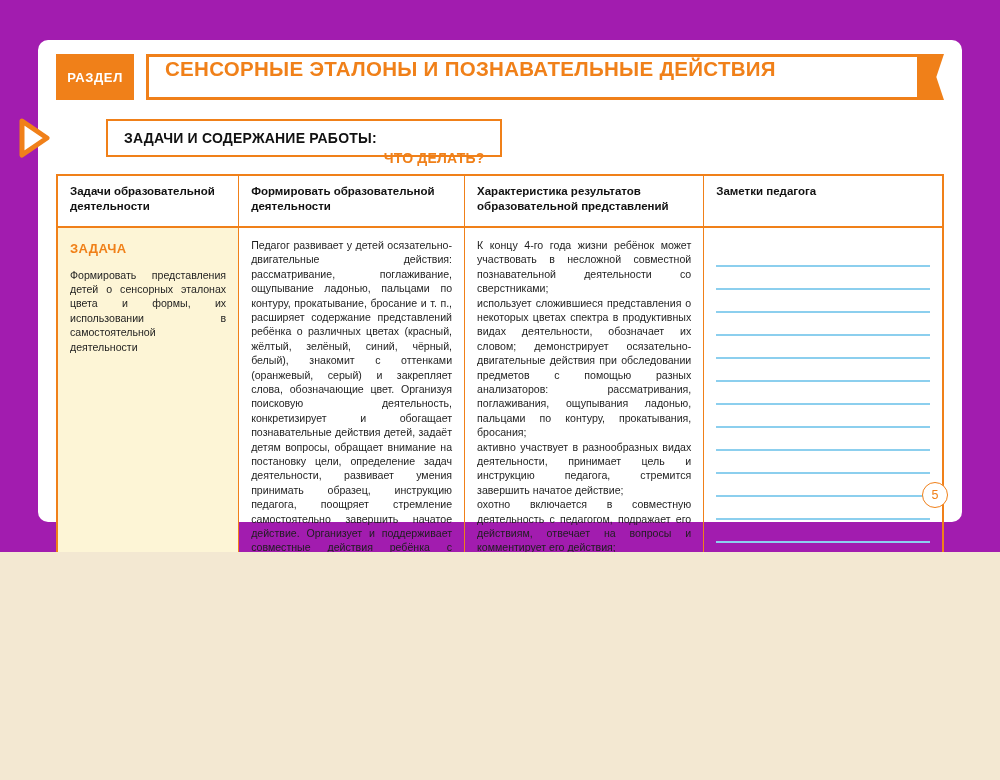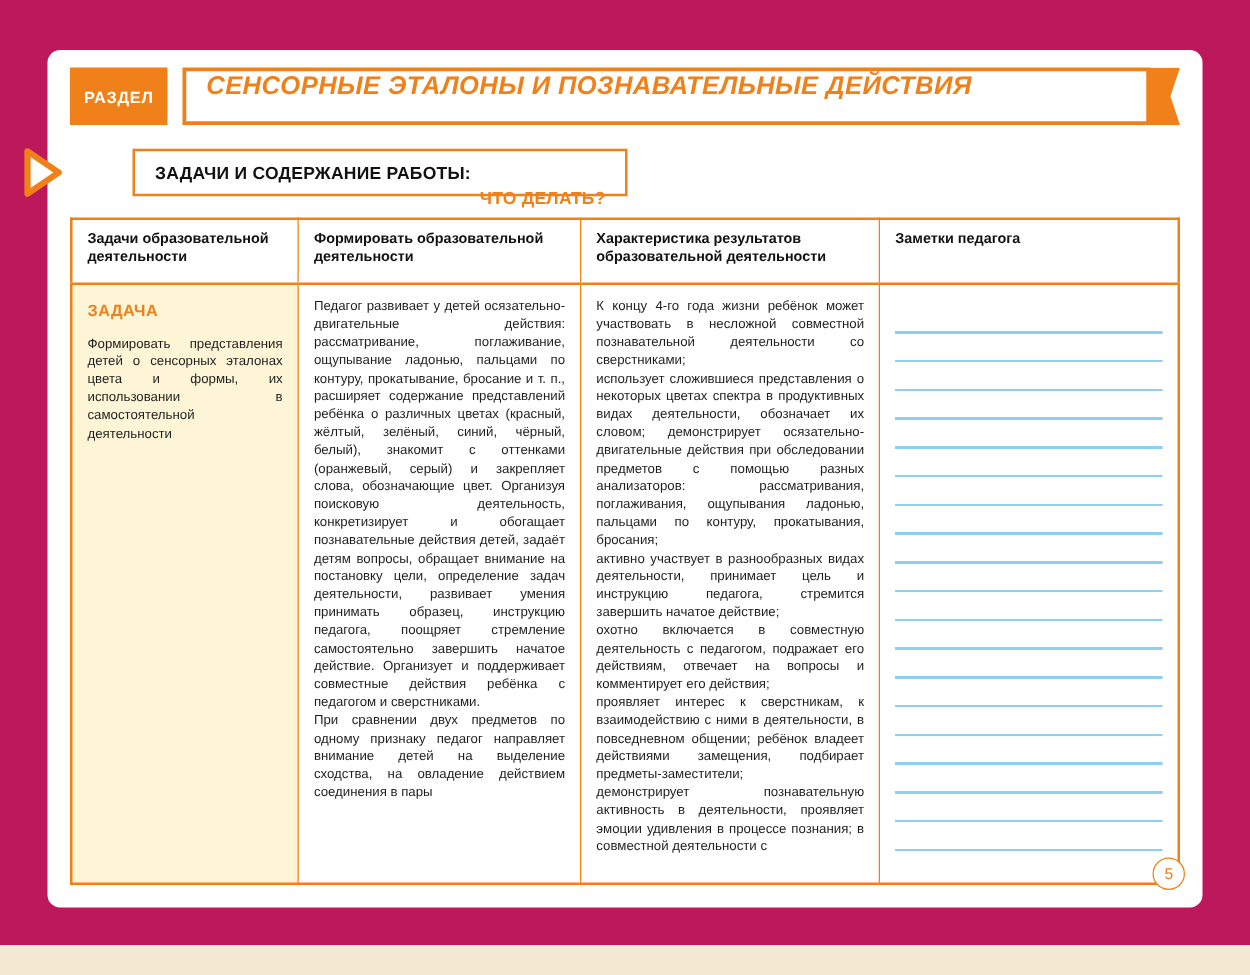--- a/index.html
+++ b/index.html
@@ -1,29 +1,29 @@
 <!DOCTYPE html>
 <html><head>
 <meta charset="utf-8">
 <style>
   * { margin:0; padding:0; box-sizing:border-box; }
   html,body { width:1000px; }
   body { font-family:"Liberation Sans","DejaVu Sans",sans-serif; background:#f3e8d2; }
 
-  .page { position:relative; width:1000px; height:756px; background:#be185d; overflow:hidden; }
+  .page { position:relative; width:1000px; height:552px; background:#a21caf; overflow:hidden; }
   .card { position:absolute; left:38px; right:38px; top:40px; bottom:30px;
           background:#ffffff; border-radius:10px; padding:14px 18px; }
 
   
   .header-row { display:flex; align-items:stretch; height:46px; margin-bottom:18px; }
   .section-badge { background:#f08019; color:#ffffff; font-weight:bold; font-size:13px;
                    width:78px; display:flex; align-items:center; justify-content:center;
                    letter-spacing:.6px; flex:0 0 auto; }
   .title-box { flex:1 1 auto; border:3px solid #f08019; margin-left:12px;
-               display:flex; align-items:flex-start; padding:0 16px;font-style:italic; }
+               display:flex; align-items:flex-end; padding:16px 16px; }
   .title-box h1 { color:#f08019; font-size:20.5px; font-weight:bold; letter-spacing:.3px; white-space:nowrap; }
   .ribbon-tail { width:24px; flex:0 0 auto; background:#f08019;
                  clip-path:polygon(0 0,100% 0,68% 50%,100% 100%,0 100%); }
 
   
   .subtitle-row { position:relative; display:flex; align-items:center; height:40px; margin:0 0 16px 2px;padding-left:48px; }
   .triangle-marker { position:absolute; left:-40px; top:50%; transform:translateY(-50%); }
   .subtitle-box { border:2.5px solid #f08019; height:38px; display:flex; align-items:center;
                   padding:0 16px; font-weight:bold; font-size:14px; color:#111111; letter-spacing:.2px; }
   .subtitle-box .orange { color:#f08019; margin-left:7px;margin-top:40px; }
@@ -80,21 +80,21 @@
       <colgroup>
         <col class="col-task">
           <col class="col-content">
           <col class="col-results">
           <col class="col-notes">
       </colgroup>
       <thead>
         <tr>
           <th>Задачи образовательной деятельности</th>
           <th>Формировать образовательной деятельности</th>
-          <th>Характеристика результатов образовательной деятельности</th>
+          <th>Характеристика результатов образовательной представлений</th>
           <th>Заметки педагога</th>
         </tr>
       </thead>
       <tbody>
         <tr>
           <td class="cell-task">
             <div class="task-label">ЗАДАЧА</div>
             <div class="task-text">Формировать представления детей о сенсорных эталонах цвета и формы, их использовании в самостоятельной деятельности</div>
           </td>
           <td>

